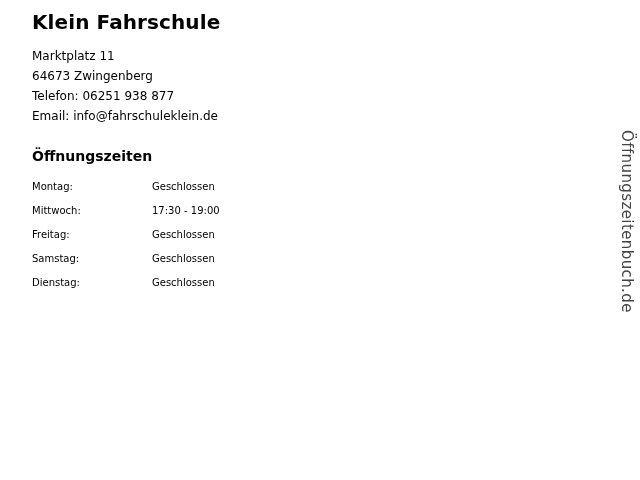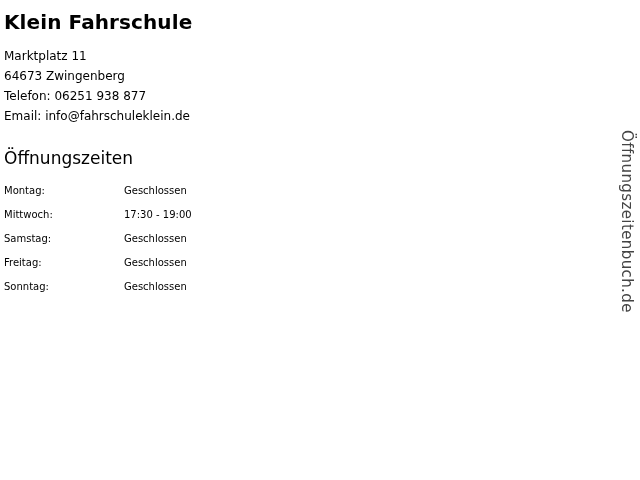--- a/index.html
+++ b/index.html
@@ -14,40 +14,40 @@
     font-family: "DejaVu Sans", sans-serif;
     color: #000000;
   }
   .page {
     position: relative;
     width: 640px;
     height: 480px;
   }
   .content {
     position: absolute;
-    left: 4px;
+    left: 32px;
     top: 10px;
     width: 560px;
   }
   .business-title {
     font-size: 20px;
     font-weight: bold;
     margin: 0 0 12px 0;
     letter-spacing: 0.1px;
   }
   .address-block {
     font-size: 12px;
     line-height: 20px;
   }
   .address-line {
     white-space: nowrap;
   }
   .section-title {
-    font-size: 17px;
-    font-weight: normal;
+    font-size: 14px;
+    font-weight: bold;
     margin: 22px 0 14px 0;
   }
   .hours-table {
     border-collapse: collapse;
     font-size: 10px;
   }
   .hours-table td {
     padding: 0 0 6px 0;
     vertical-align: top;
     line-height: 18px;
@@ -94,29 +94,29 @@
       <tbody>
         <tr>
           <td class="day-cell">Montag:</td>
           <td class="time-cell">Geschlossen</td>
         </tr>
         <tr>
           <td class="day-cell">Mittwoch:</td>
           <td class="time-cell">17:30 - 19:00</td>
         </tr>
         <tr>
+          <td class="day-cell">Freitag:</td>
+          <td class="time-cell">Geschlossen</td>
+        </tr>
+        <tr>
           <td class="day-cell">Samstag:</td>
           <td class="time-cell">Geschlossen</td>
         </tr>
         <tr>
-          <td class="day-cell">Freitag:</td>
-          <td class="time-cell">Geschlossen</td>
-        </tr>
-        <tr>
-          <td class="day-cell">Sonntag:</td>
+          <td class="day-cell">Dienstag:</td>
           <td class="time-cell">Geschlossen</td>
         </tr>
       </tbody>
     </table>
 
   </div>
 
   <div class="watermark">Öffnungszeitenbuch.de</div>
 
 </div>

